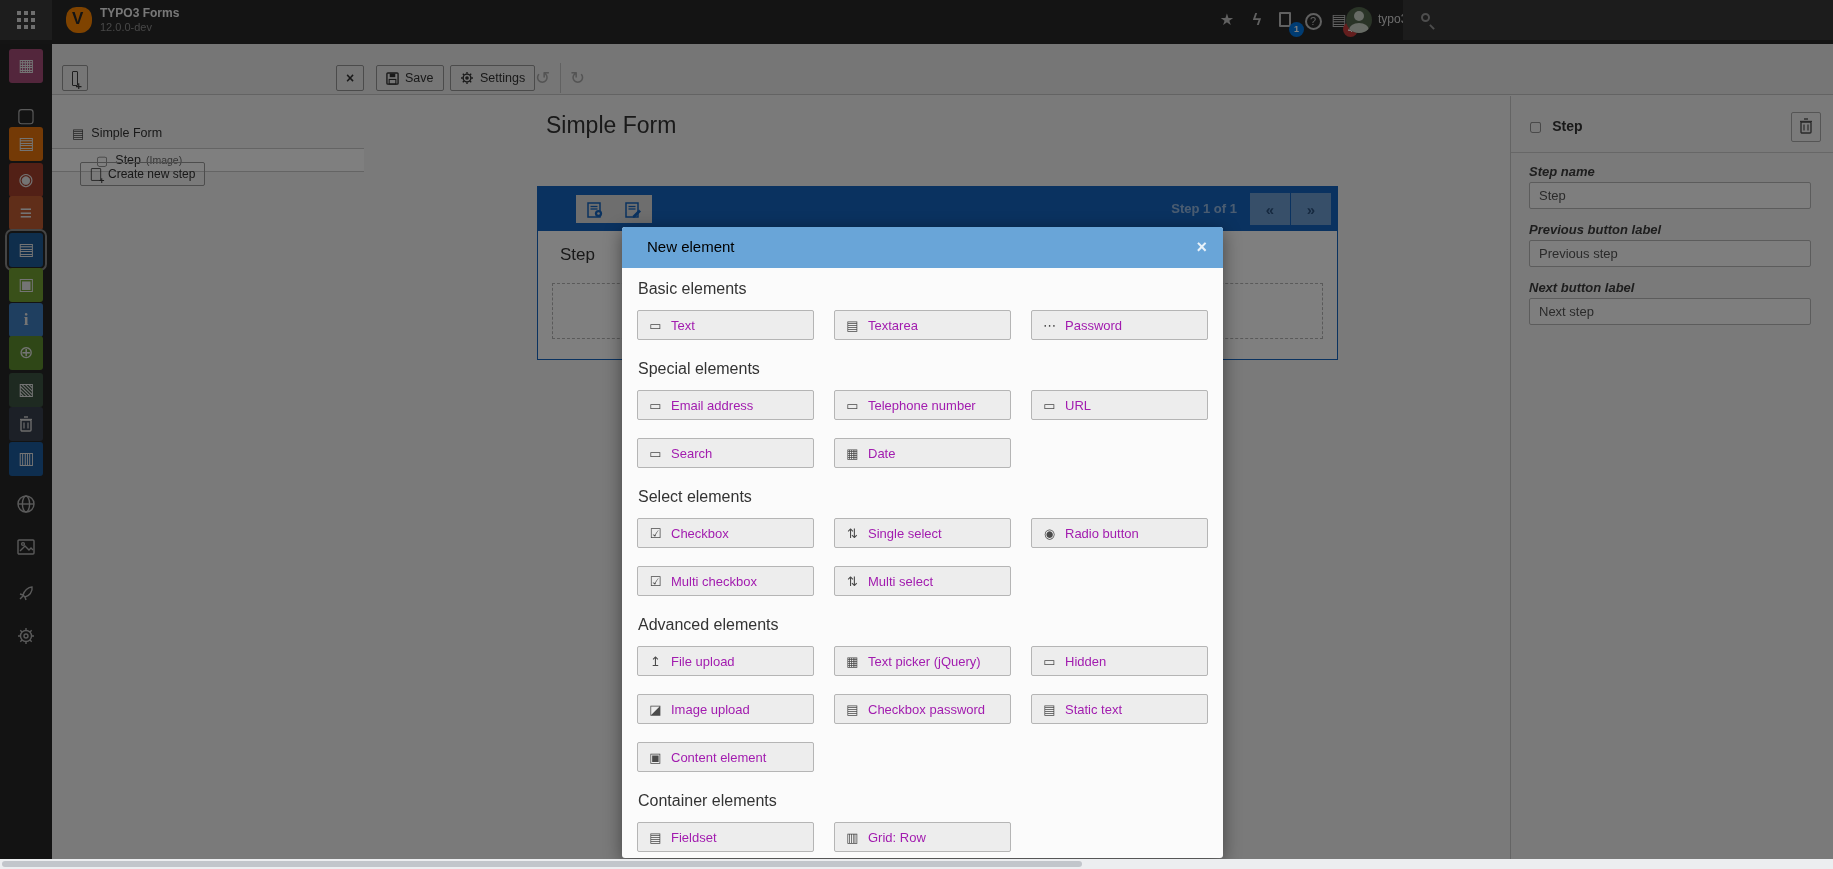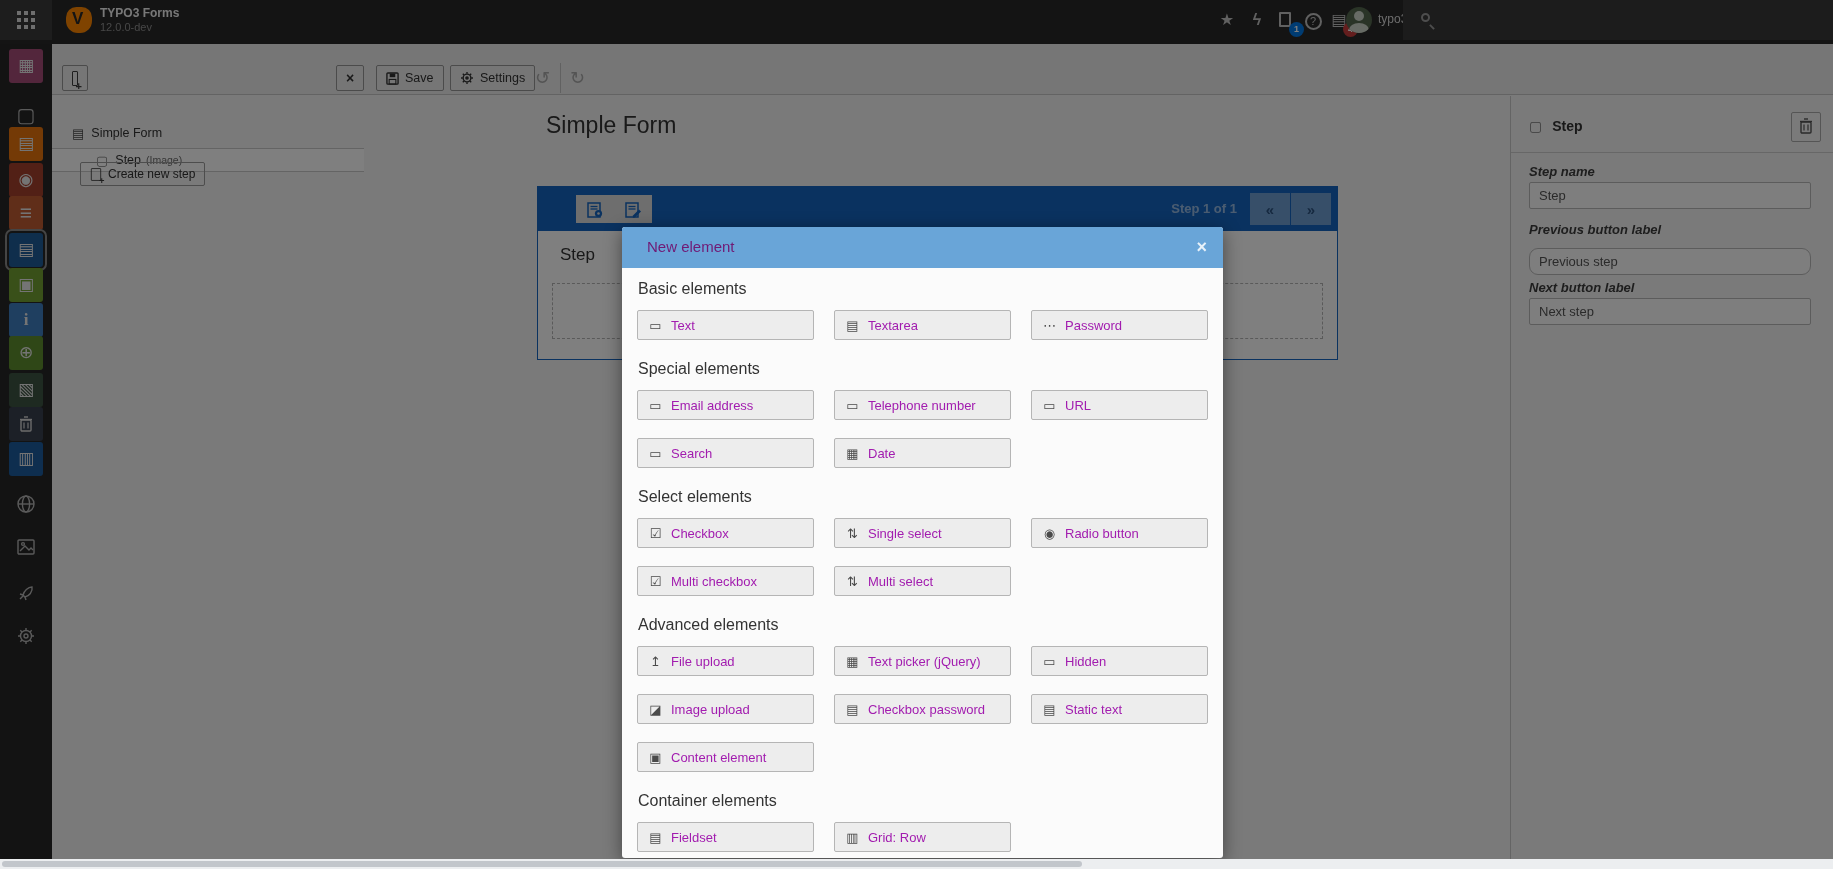--- a/index.html
+++ b/index.html
@@ -80,21 +80,21 @@
   #insp-div { position:absolute; left:0; top:56px; width:100%; height:1px; background:#cfcfcf; }
   .insp-label { position:absolute; left:18px; font-size:13px; font-weight:bold; color:#3c3c3c;font-style:italic; }
   .insp-input { position:absolute; left:18px; width:282px; height:27px; background:#fdfdfd; border:1px solid #b9b9b9; border-radius:2px;
     font-size:13px; color:#555; padding:0 9px; font-family:inherit; }
 
   
   #overlay { position:absolute; left:0; top:0; width:1833px; height:860px; background:rgba(0,0,0,0.5); z-index:40; }
   #modal { position:absolute; left:622px; top:227px; width:601px; height:631px; background:#fbfbfb; border-radius:3px;
     box-shadow:0 4px 18px rgba(0,0,0,.45); z-index:50; }
   #modal-head { position:relative; height:41px; background:#69a5d8; border-radius:3px 3px 0 0; }
-  #modal-title { position:absolute; left:25px; top:11px; color:#701a75; font-size:15px; }
+  #modal-title { position:absolute; left:25px; top:11px; color:#000000; font-size:15px; }
   #modal-close { position:absolute; right:16px; top:9px; color:rgba(255,255,255,.85); font-size:18px; font-weight:bold;
     background:none; border:none; cursor:pointer; line-height:22px; }
   #modal-body { padding:12px 15px 0 15px; }
   .sec-h { font-size:16px; color:#333; margin:0 0 12px 1px; font-weight:400; }
   .sec-h.gap { margin-top:20px; }
   .el-row { display:flex; gap:20px; margin-bottom:18px; }
   .el-btn { width:177px; height:30px; background:#ededed; border:1px solid #b5b5b5; border-radius:2px;
     display:flex; align-items:center; gap:8px; padding:0 10px; cursor:pointer; font-family:inherit; }
   .el-btn .g { font-size:13px; color:#4a4a4a; width:15px; text-align:center; }
   .el-btn .l { font-size:13px; color:#a21caf; white-space:nowrap; }
@@ -270,21 +270,21 @@
       <line x1="5" y1="6.5" x2="5" y2="12.5" stroke="#555" stroke-width="1.2"></line>
       <line x1="9" y1="6.5" x2="9" y2="12.5" stroke="#555" stroke-width="1.2"></line>
     </svg>
   </button>
   <div id="insp-div"></div>
 
   <label class="insp-label" style="top:68px;">Step name</label>
   <input class="insp-input" style="top: 86px;" value="Step">
 
   <label class="insp-label" style="top:126px;">Previous button label</label>
-  <input class="insp-input" style="top: 152px; border-radius: 9px;" value="Previous step">
+  <input class="insp-input" style="top: 144px;" value="Previous step">
 
   <label class="insp-label" style="top:184px;text-align:right;">Next button label</label>
   <input class="insp-input" style="top: 202px;" value="Next step">
 </div>
 
 <div id="overlay"></div>
 
 <div id="modal">
   <div id="modal-head">
     <span id="modal-title">New element</span>

